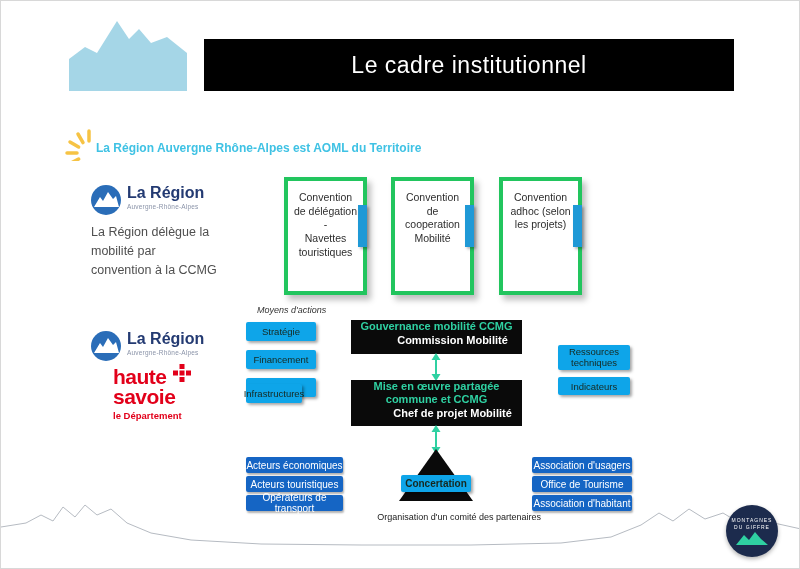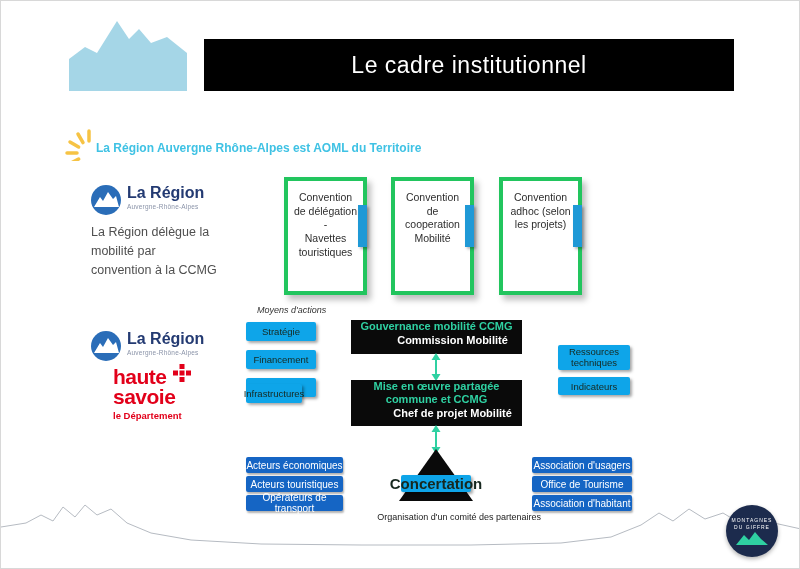--- a/index.html
+++ b/index.html
@@ -68,21 +68,21 @@
   .bl1{left:245px;top:456px;width:97px;height:16px}
   .bl2{left:245px;top:475px;width:97px;height:16px}
   .bl3{left:245px;top:494px;width:97px;height:16px}
   .br1{left:531px;top:456px;width:100px;height:16px}
   .br2{left:531px;top:475px;width:100px;height:16px}
   .br3{left:531px;top:494px;width:100px;height:16px}
 
   .triangle{position:absolute;left:398px;top:448px;width:0;height:0;
             border-left:37px solid transparent;border-right:37px solid transparent;
             border-bottom:52px solid #0a0a0a;}
-  .concertation{left:400px;top:474px;width:70px;height:17px;font-size:15px;font-weight:bold;}
+  .concertation{left:400px;top:474px;width:70px;height:17px;font-size:10px;font-weight:bold;}
   .caption{position:absolute;left:330px;top:511px;width:210px;text-align:right;font-size:9px;color:#222;}
 
   
   .ridge-svg{position:absolute;left:0;top:492px;}
   .giffre{position:absolute;left:725px;top:504px;width:52px;height:52px;border-radius:50%;
           background:#1c2b4d;display:flex;flex-direction:column;align-items:center;justify-content:center;
           gap:1px;box-shadow:0 2px 4px rgba(0,0,0,.3);}
   .giffre-text{color:#fff;font-size:5px;letter-spacing:1px;line-height:1.2;}
 </style>
 </head>

